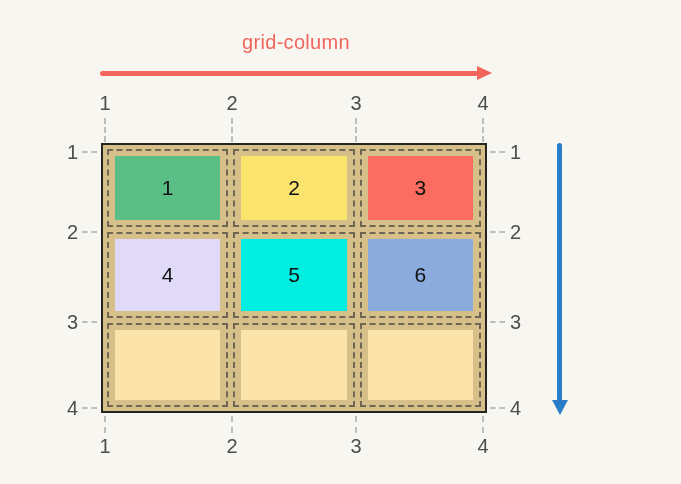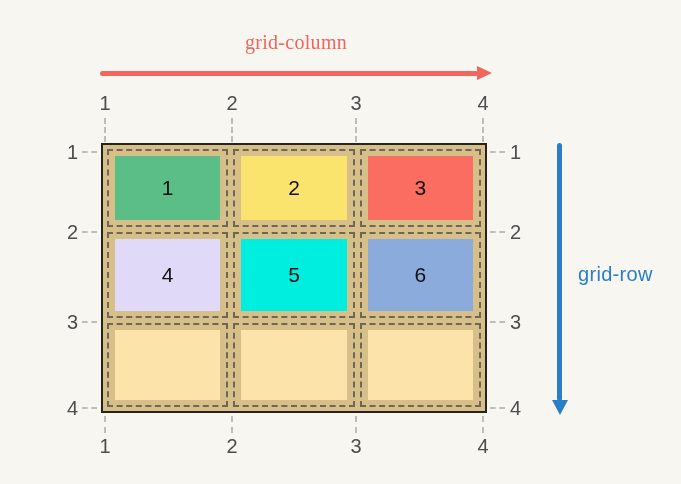--- a/index.html
+++ b/index.html
@@ -18,21 +18,21 @@
   body { font-family: "Liberation Sans", sans-serif; background: #ffffff; }
   .canvas {
     position: relative;
     width: 681px; height: 484px;
     background: var(--bg);
     overflow: hidden;
   }
 
   
   .axis-title { position: absolute; font-size: 20px; font-weight: 400; letter-spacing: 0.3px; }
-  .col-title { left: 100px; top: 31px; width: 392px; text-align: center; color: var(--col-accent); font-family: Liberation Serif, serif; }
+  .col-title { left: 100px; top: 31px; width: 392px; text-align: center; color: var(--col-accent); }
   .row-title { left: 578px; top: 263px; color: var(--row-accent); }
 
   
   .arrow-h { position: absolute; left: 100px; top: 66px; width: 392px; height: 14px; }
   .arrow-h .line { position: absolute; left: 0; top: 5px; width: 378px; height: 5px; border-radius: 3px; background: var(--col-accent); }
   .arrow-h .head { position: absolute; right: 0; top: 0; width: 0; height: 0;
     border-top: 7px solid transparent; border-bottom: 7px solid transparent; border-left: 15px solid var(--col-accent); }
 
   .arrow-v { position: absolute; left: 552px; top: 143px; width: 16px; height: 272px; }
   .arrow-v .line { position: absolute; left: 5px; top: 0; width: 5px; height: 258px; border-radius: 3px; background: var(--row-accent); }
@@ -156,15 +156,14 @@
 
   <div class="axis-num num-bottom cx1">1</div>
   <div class="axis-num num-bottom cx2">2</div>
   <div class="axis-num num-bottom cx3">3</div>
   <div class="axis-num num-bottom cx4">4</div>
 
   <div class="arrow-v">
     <div class="line"></div>
     <div class="head"></div>
   </div>
-  <div class="axis-title row-title">grid-row</div>
 
 </div>
 
 </body></html>

